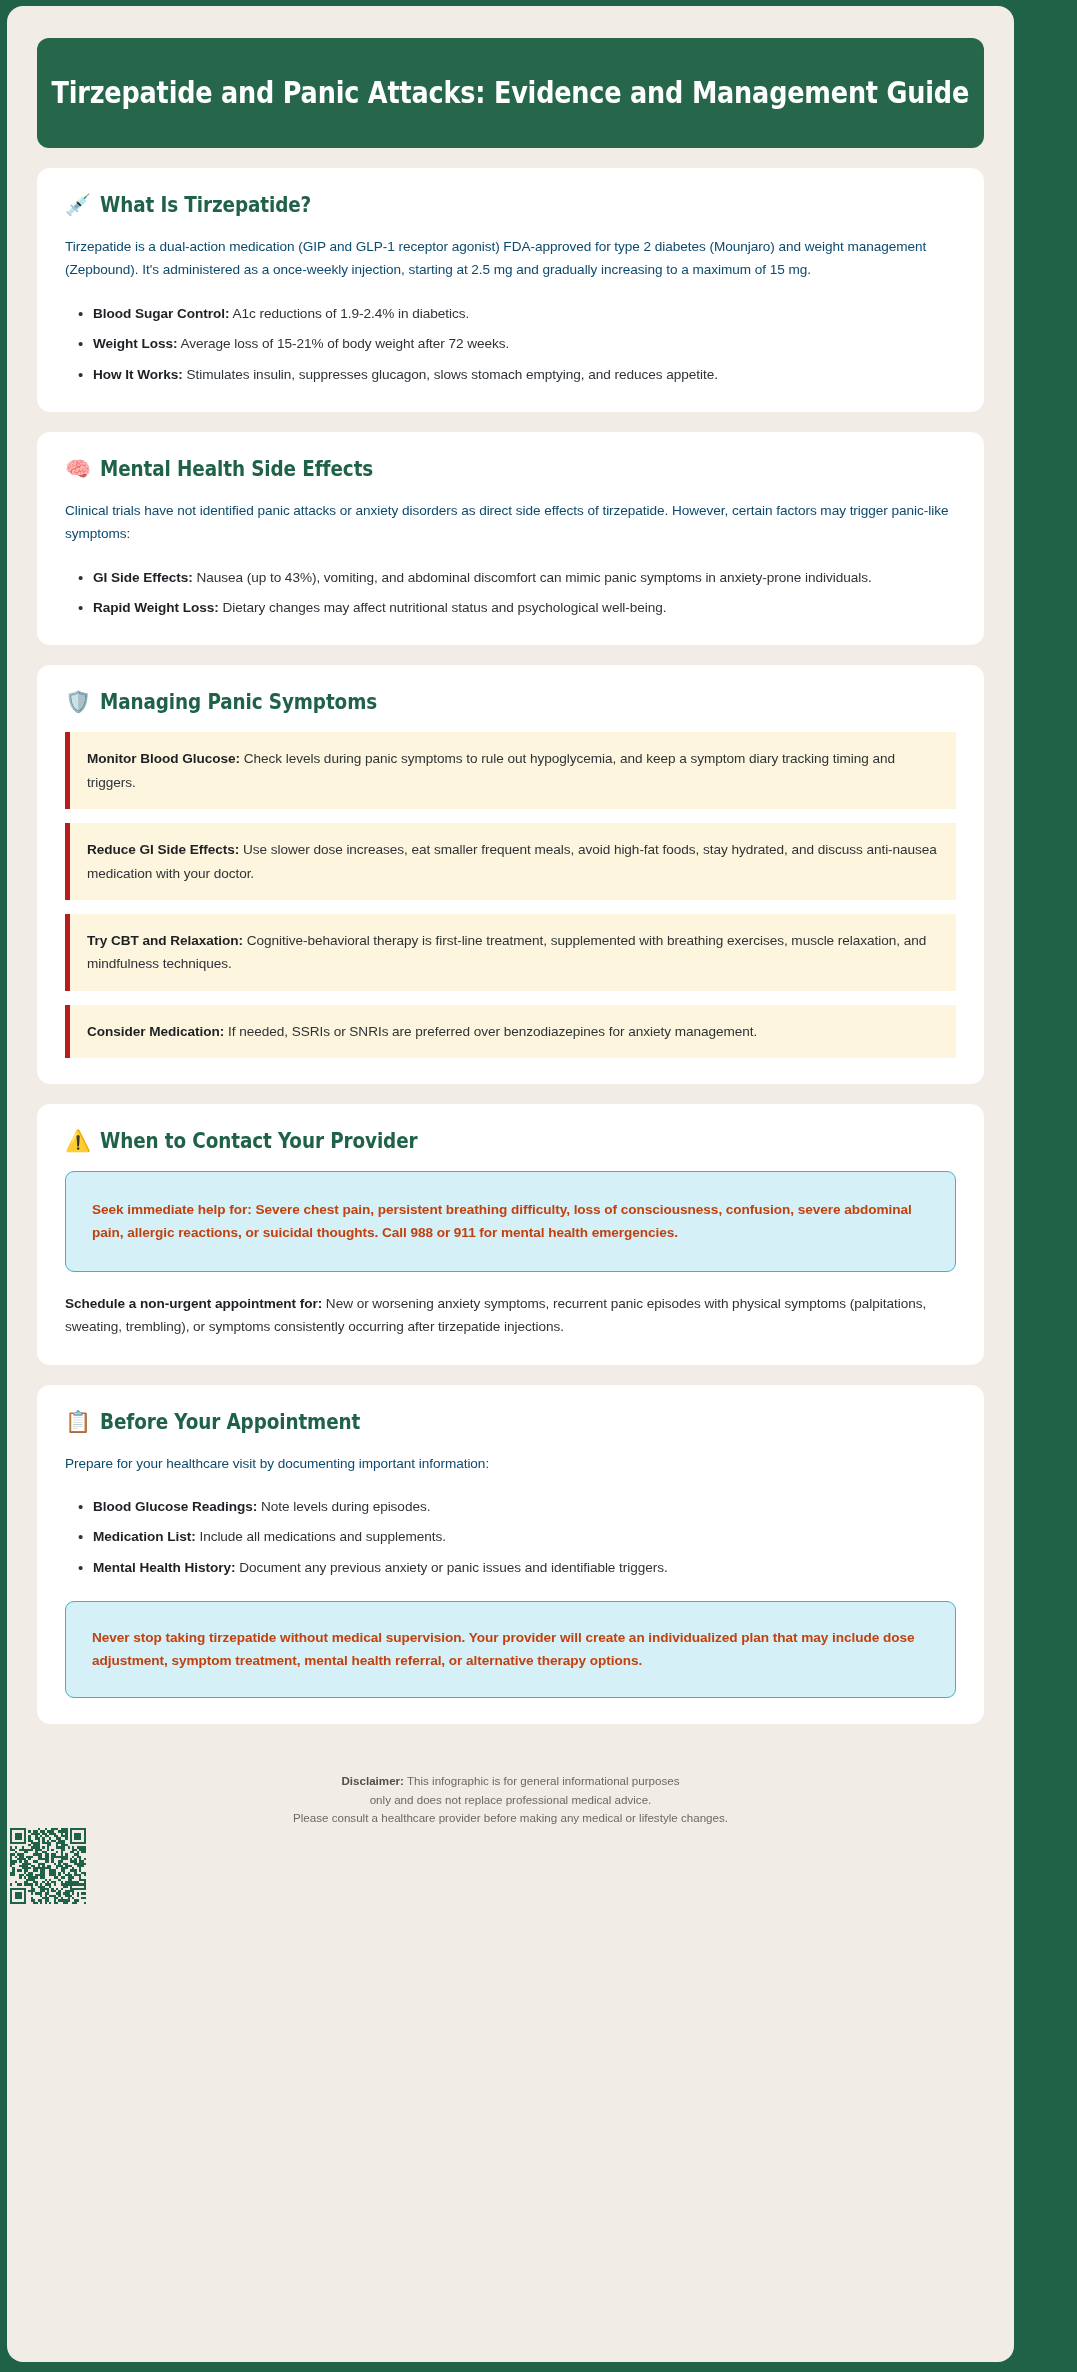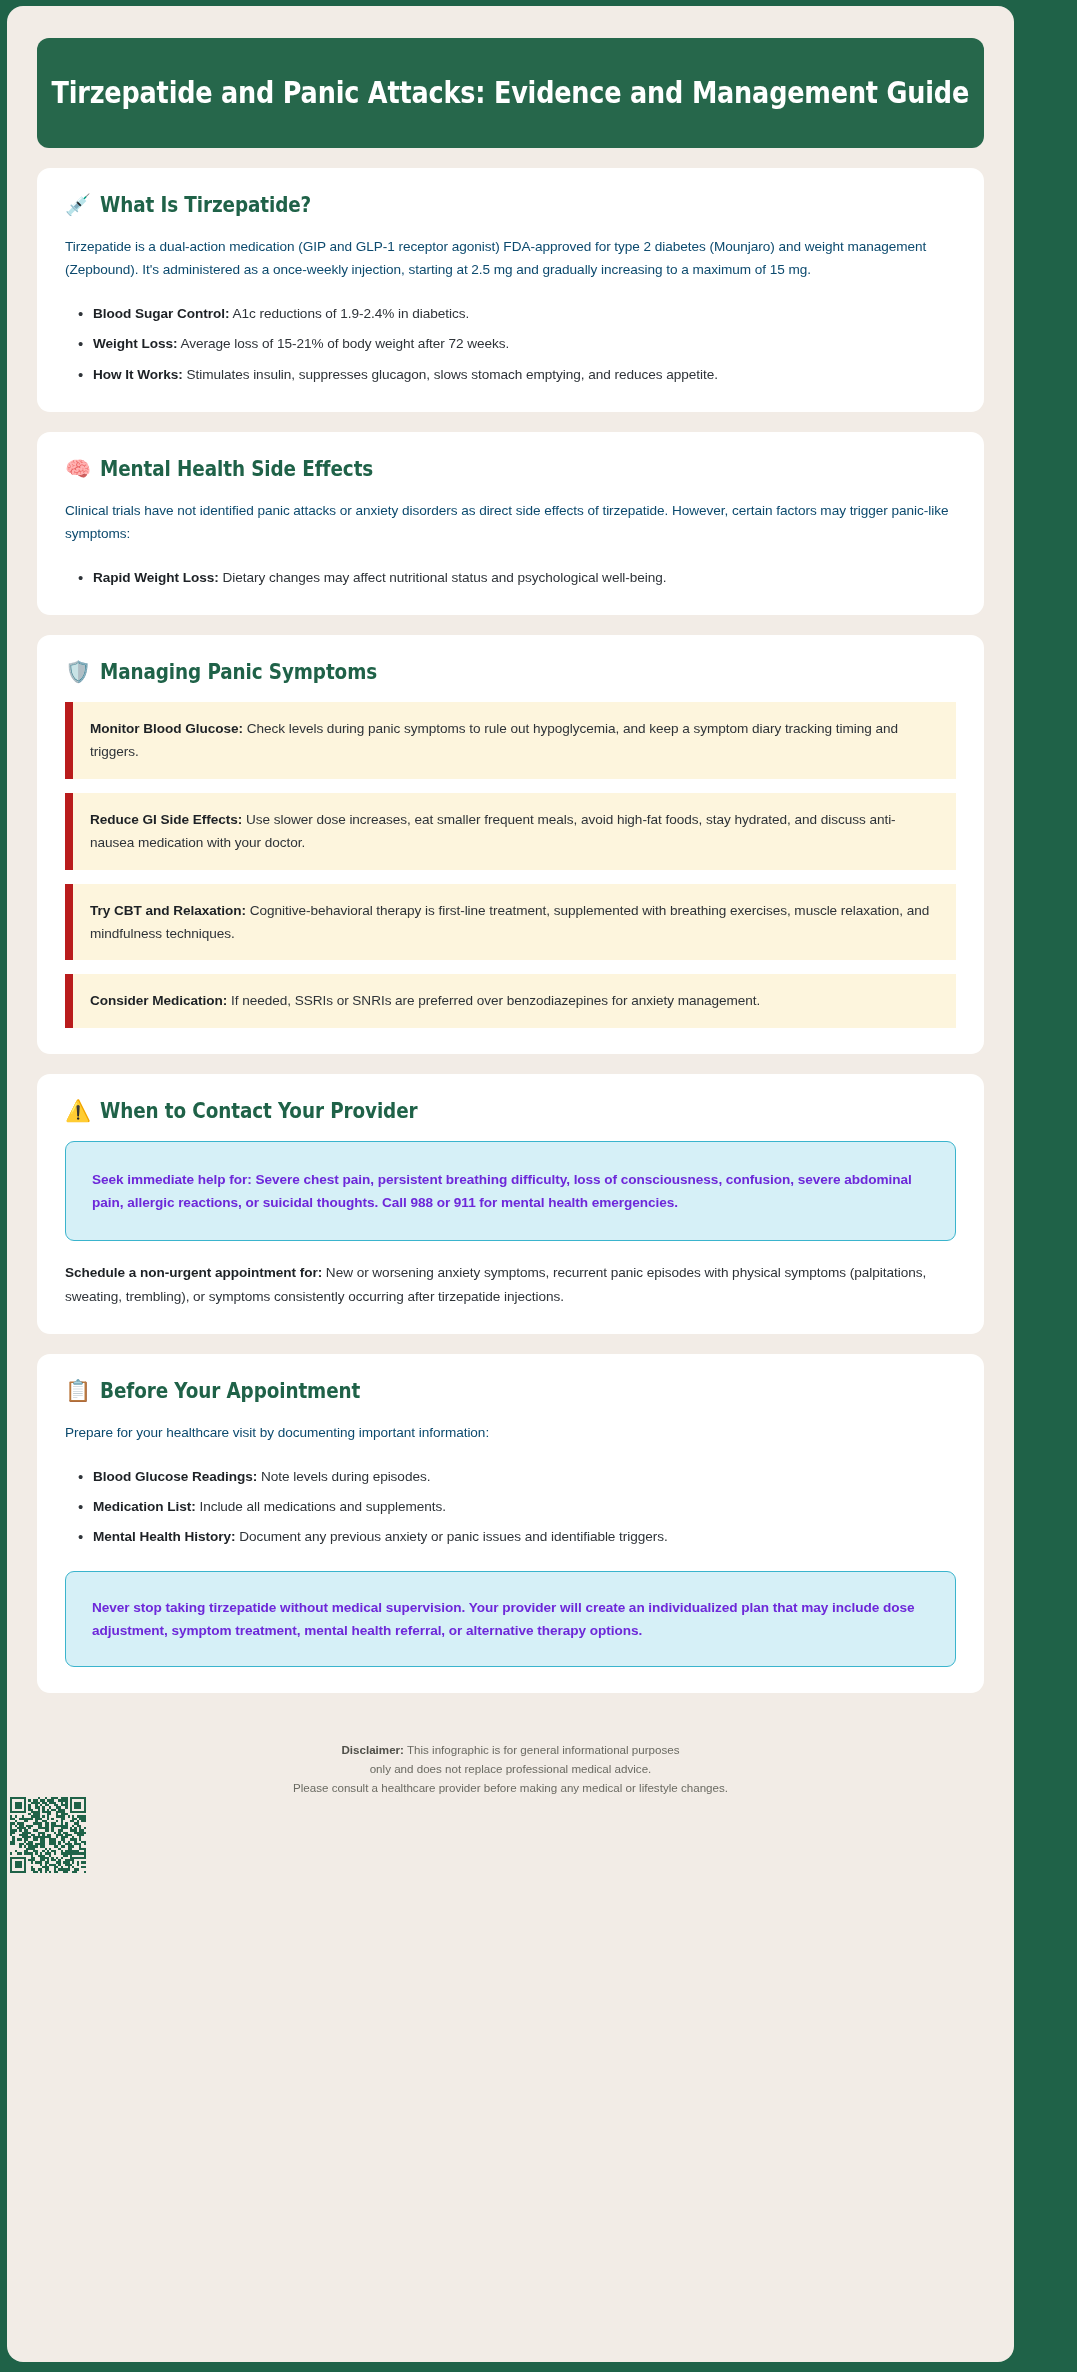--- a/index.html
+++ b/index.html
@@ -121,38 +121,38 @@
     top: -1px;
     font-size: 15px;
     color: #2e3338;
   }
   .lbl { font-weight: bold; color: #1d2125; }
 
   
   .tip {
     box-sizing: border-box;
     background: #fdf5dd;
-    border-left: 8px solid #b91c1c;
+    border-left: 5px solid #b91c1c;
     padding: 15px 18px 15px 17px;
     margin-bottom: 14px;
     color: #2e3338;
     font-size: 13.6px;
     line-height: 1.72;
     letter-spacing: -0.05px;
   }
   .tip:last-child { margin-bottom: 0; }
 
   
   .alert {
     box-sizing: border-box;
     background: #d6f0f7;
     border: 1.6px solid #3ab4cd;
     border-radius: 9px;
     padding: 26px 26px;
-    color: #6d28d9;
+    color: #c2410c;
     font-size: 13.6px;
     line-height: 1.72;
     font-weight: bold;
     letter-spacing: -0.05px;
     margin-bottom: 20px;
   }
   .alert:last-child { margin-bottom: 0; }
   .alert-tight { padding: 24px 26px; }
 
   .after-alert {
@@ -211,20 +211,21 @@
       </ul>
     </div>
 
     <div class="card">
       <div class="sec-head">
         <span class="sec-icon">🧠</span>
         <span class="sec-title">Mental Health Side Effects</span>
       </div>
       <p class="para">Clinical trials have not identified panic attacks or anxiety disorders as direct side effects of tirzepatide. However, certain factors may trigger panic-like symptoms:</p>
       <ul class="bullets">
+        <li><span class="lbl">GI Side Effects:</span><span> Nausea (up to 43%), vomiting, and abdominal discomfort can mimic panic symptoms in anxiety-prone individuals.</span></li>
         <li><span class="lbl">Rapid Weight Loss:</span><span> Dietary changes may affect nutritional status and psychological well-being.</span></li>
       </ul>
     </div>
 
     <div class="card">
       <div class="sec-head">
         <span class="sec-icon">🛡️</span>
         <span class="sec-title">Managing Panic Symptoms</span>
       </div>
       <div class="tip"><span class="lbl">Monitor Blood Glucose:</span><span> Check levels during panic symptoms to rule out hypoglycemia, and keep a symptom diary tracking timing and triggers.</span></div>

